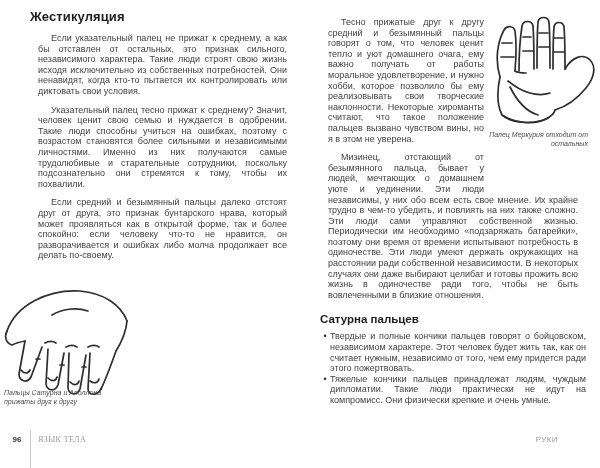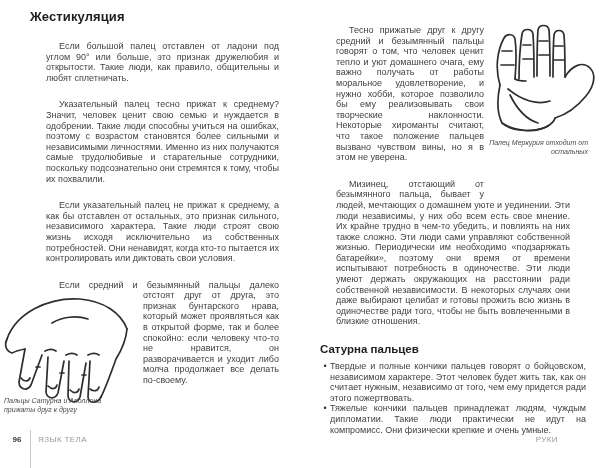--- a/index.html
+++ b/index.html
@@ -17,21 +17,21 @@
   h1.page-title{
     font-size:13px;line-height:16px;font-weight:bold;color:#1e1e1e;
     margin:0 0 5px 0;letter-spacing:.1px;
   }
   h2.section-heading{
     font-size:11.5px;line-height:13px;font-weight:bold;color:#1e1e1e;
     margin:13px 0 5px 0;
   }
 
   .textflow{font-size:9px;line-height:10.6px;text-align:justify;}
-  .textflow p{margin:16px;text-indent:13px;}
+  .textflow p{margin:8px;text-indent:13px;}
   .textflow p.noindent{text-indent:0;}
 
   
   .fig-left{
     float:left;width:105px;height:376px;margin-right:8px;
     shape-outside:polygon(0 254px,113px 254px,113px 376px,0 376px);
     position:relative;pointer-events:none;
   }
   .fig-left .art{position:absolute;left:-30px;top:252px;}
   .fig-left .caption{
@@ -55,21 +55,21 @@
   ul.bullet-list{list-style:none;margin:0;padding:0;}
   ul.bullet-list li{display:flex;margin:0;}
   .bullet-marker{flex:0 0 10px;text-align:center;color:#2e2e2e;line-height:10.6px;}
   .bullet-text{flex:1;text-align:justify;}
 
   .footer{position:absolute;bottom:0;height:38px;font-size:8px;}
   .footer .vrule{position:absolute;top:0;bottom:0;width:1px;background:#c9c9c9;}
   .footer-left{left:0;right:0;top:430px;}
   .footer-left .vrule{left:30px;}
   .footer-left .page-number{position:absolute;left:8px;top:5px;width:18px;text-align:center;font-weight:bold;color:#3a3a3a;}
-  .footer-left .running-title{position:absolute;left:38px;top:5px;color:#9a9a9a;letter-spacing:.4px;}
+  .footer-left .running-title{position:absolute;left:38px;top:5px;color:#9a9a9a;letter-spacing:.4px;font-family:Liberation Serif, serif;}
   .footer-right{left:0;right:0;top:430px;}
   .footer-right .running-title{position:absolute;right:42px;top:5px;color:#9a9a9a;letter-spacing:.4px;text-align:right;}
 
   svg .ink{fill:none;stroke:#2e2e2e;stroke-width:1.7;stroke-linecap:round;stroke-linejoin:round;}
 </style>
 </head>
 <body>
 
 <div class="spread">
 
@@ -94,24 +94,23 @@
             <path d="M88,62 C92,60 96,60 99,62"></path>
             <path d="M66,62 C70,60 74,60 77,62"></path>
             <path d="M45,58 C49,56 53,56 56,58"></path>
             <path d="M60,80 L64,80 M82,82 L86,82 M36,74 L40,74"></path>
             <path d="M52,30 C62,24 76,22 88,26"></path>
           </g>
         </svg>
         <div class="caption">Пальцы Сатурна и Аполлона прижаты друг к другу</div>
       </div>
 
-      <p>Если большой палец отставлен от ладони под углом 90° или больше, это признак дружелюбия и открытости. Такие люди, как правило, общительны и любят сплетничать.</p>
+      <p>Если указательный палец не прижат к среднему, а как бы отставлен от остальных, это признак сильного, независимого характера. Такие люди строят свою жизнь исходя исключительно из собственных потребностей. Они ненавидят, когда кто-то пытается их контролировать или диктовать свои условия.</p>
       <p>Указательный палец тесно прижат к среднему? Значит, человек ценит свою семью и нуждается в одобрении. Такие люди способны учиться на ошибках, поэтому с возрастом становятся более сильными и независимыми личностями. Именно из них получаются самые трудолюбивые и старательные сотрудники, поскольку подсознательно они стремятся к тому, чтобы их похвалили.</p>
-      <p>Если указательный палец не прижат к среднему, а как бы отставлен от остальных, это признак сильного, независимого характера. Такие люди строят свою жизнь исходя исключительно из собственных потребностей. Они ненавидят, когда кто-то пытается их контролировать или диктовать свои условия.</p>
-      <p>Если средний и безымянный пальцы далеко отстоят друг от друга, это признак бунтарского нрава, который может проявляться как в открытой форме, так и более спокойно: если человеку что-то не нравится, он разворачивается и уходит либо молча продолжает все делать по-своему.</p>
+      <p>Если средний и безымянный пальцы далеко отстоят друг от друга, это признак бунтарского нрава, который может проявляться как в открытой форме, так и более спокойно: если человеку что-то не нравится, он разворачивается и ошибках либо молча продолжает все делать по-своему.</p>
     </div>
 
     <div class="footer footer-left">
       <span class="page-number">96</span>
       <span class="vrule"></span>
       <span class="running-title">ЯЗЫК ТЕЛА</span>
     </div>
   </div>
 
   <div class="page page-right">

